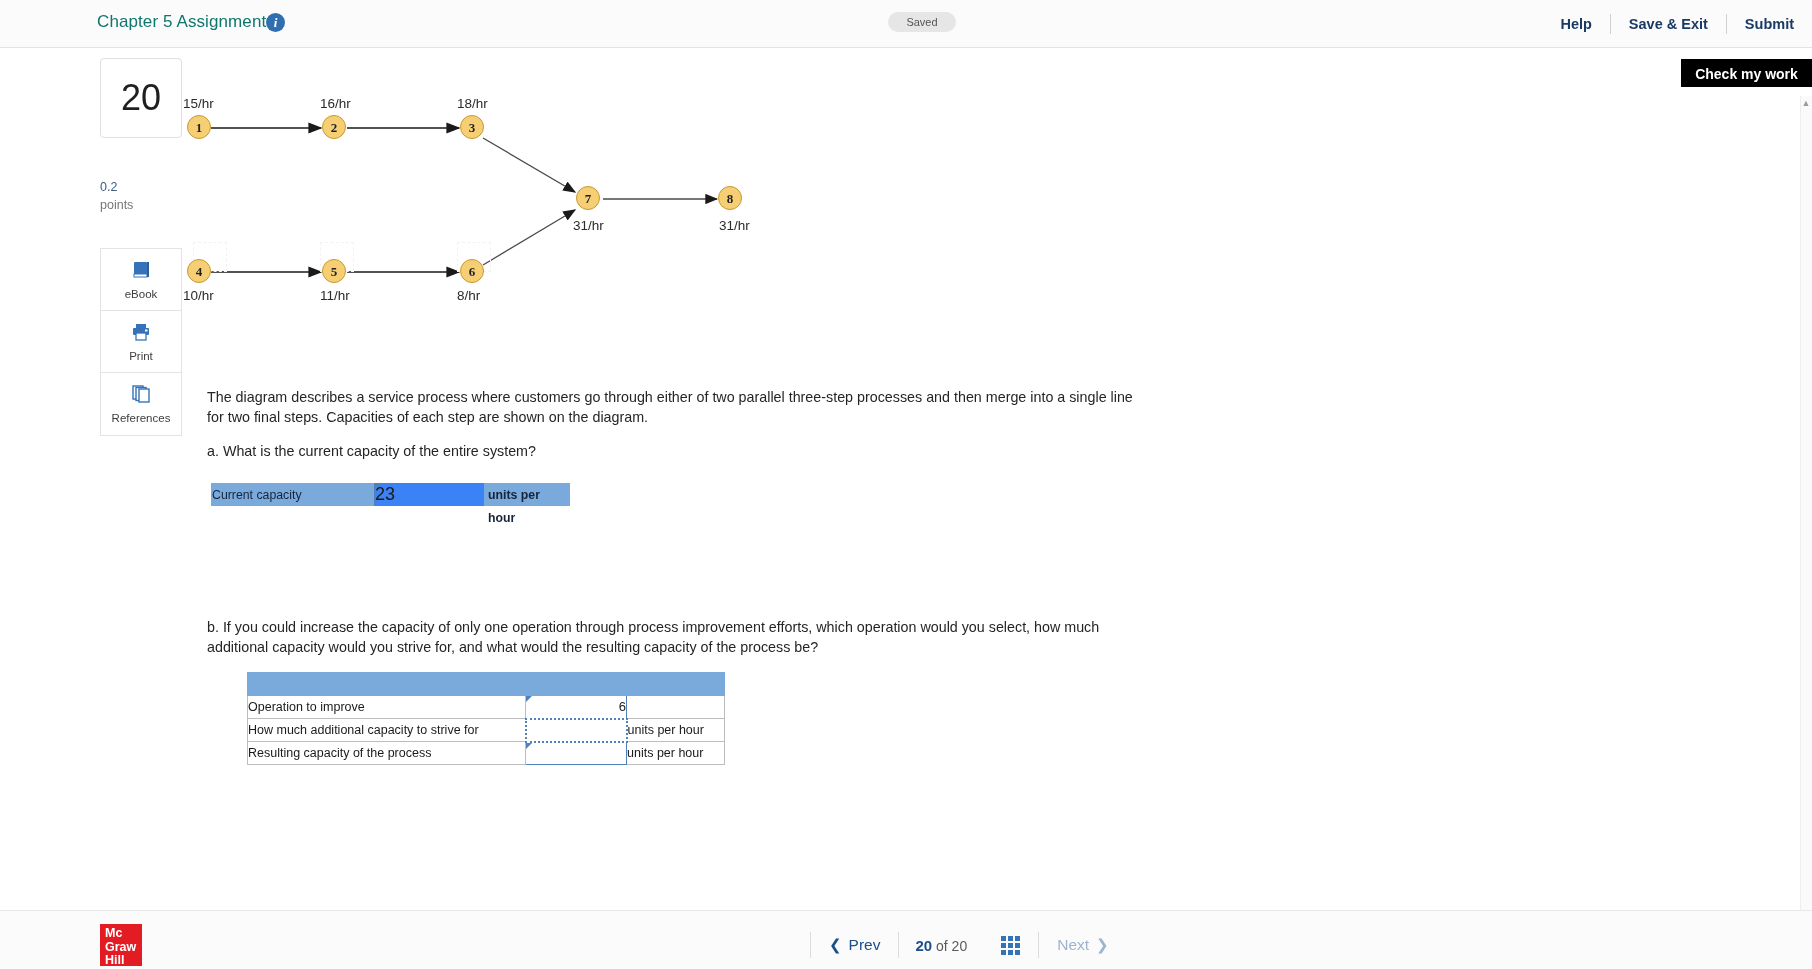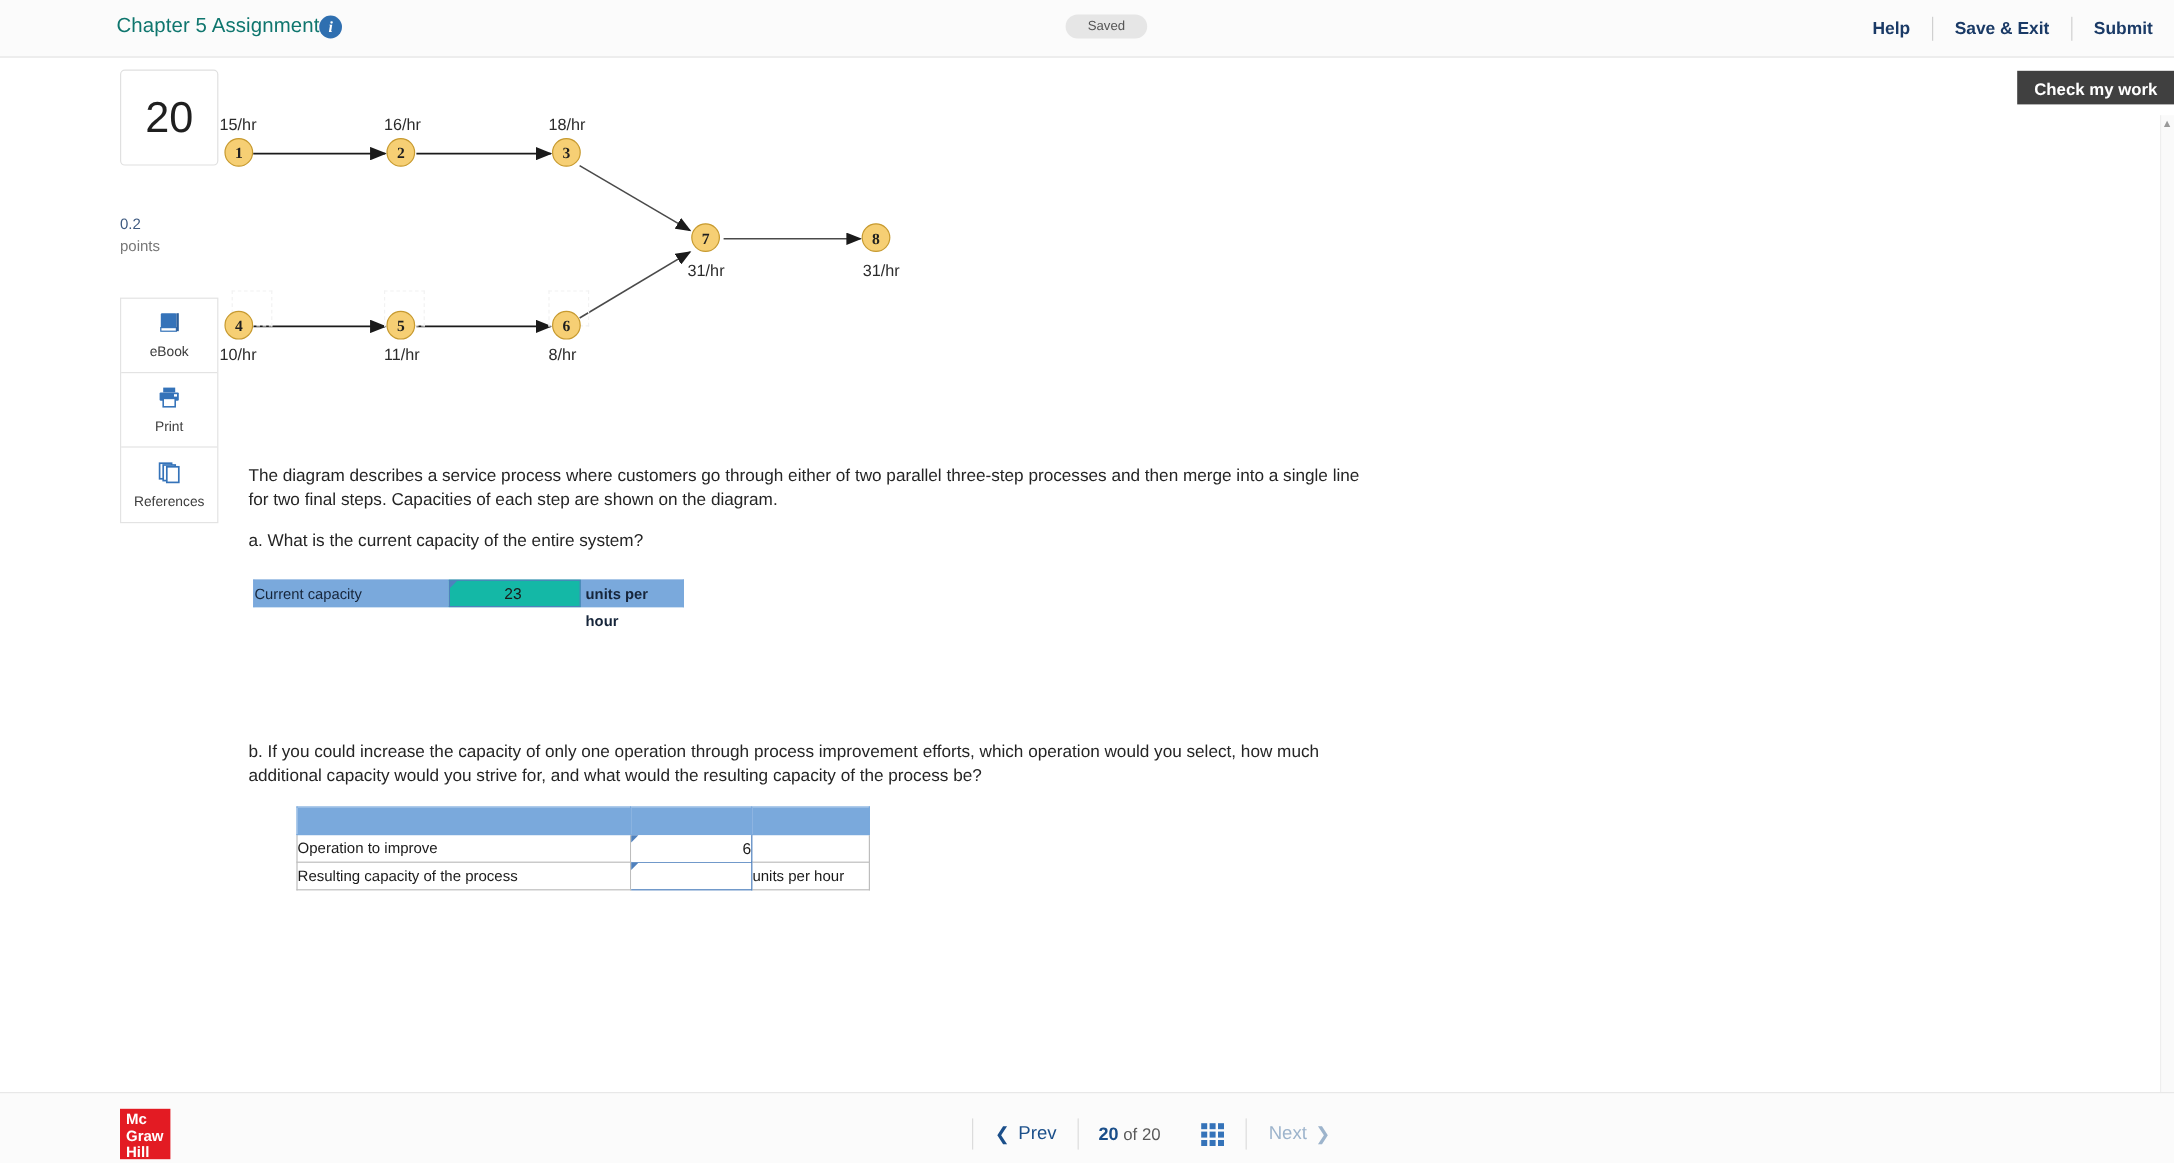--- a/index.html
+++ b/index.html
@@ -44,21 +44,21 @@
     font-size: 14.5px; font-weight: bold; color: #1a3a66;
     text-decoration: none; padding: 0 18px;
     line-height: 20px;
   }
   .topbar-actions .sep { width: 1px; height: 20px; background: #d0d0d0; }
 
   
   .check-btn {
     position: absolute; left: 1681px; top: 59px;
     width: 131px; height: 28px;
-    background: #404040; color: #fff;
+    background: #000000; color: #fff;
     font-size: 14px; font-weight: bold;
     line-height: 28px; text-align: center;
     border: none; cursor: pointer;
     font-family: "Liberation Sans", sans-serif;
   }
 
   
   .scroll-track {
     position: absolute; right: 0; top: 96px;
     width: 12px; height: 840px; background: #fafafa;
@@ -134,24 +134,24 @@
     position: absolute; left: 211px; top: 483px;
     display: flex; border-collapse: collapse;
     box-shadow: 0 0 0 0 transparent;
   }
   .ta-label {
     width: 163px; height: 23px; background: #7aa9dc;
     font-size: 12.3px; color: #16253a; line-height: 23px;
     border: 1px solid #7aa9dc; border-right: none;
   }
   .ta-input {
-    width: 110px; height: 23px; background: #14b8a6;
+    width: 110px; height: 23px; background: #3b82f6;
     border: 1px solid #4f81bd;
-    font-size: 13px; color: #1a1a1a;
-    text-align: center; padding-right: 3px; line-height: 21px;
+    font-size: 18px; color: #1a1a1a;
+    text-align: left; padding-right: 3px; line-height: 21px;
     position: relative;
   }
   .ta-input::before {
     content: ""; position: absolute; left: 0; top: 0;
     border-left: 6px solid #4f81bd; border-bottom: 6px solid transparent;
   }
   .ta-units {
     width: 86px; height: 23px; background: #7aa9dc;
     font-size: 12.3px; color: #16253a; font-weight: bold;
     line-height: 23px; padding-left: 4px;
@@ -346,20 +346,25 @@
   <tbody>
       <tr class="tb-head">
     <td class="c1"></td>
     <td class="c2"></td>
     <td class="c3"></td>
   </tr>
   <tr>
     <td class="tb-lbl">Operation to improve</td>
     <td class="tb-in solid">6</td>
     <td class="tb-blank"></td>
+  </tr>
+  <tr>
+    <td class="tb-lbl">How much additional capacity to strive for</td>
+    <td class="tb-in dotted"></td>
+    <td class="tb-units">units per hour</td>
   </tr>
   <tr>
     <td class="tb-lbl">Resulting capacity of the process</td>
     <td class="tb-in solid"></td>
     <td class="tb-units">units per hour</td>
   </tr>
 </tbody>
   </table>
 
 <div class="footer"></div>

